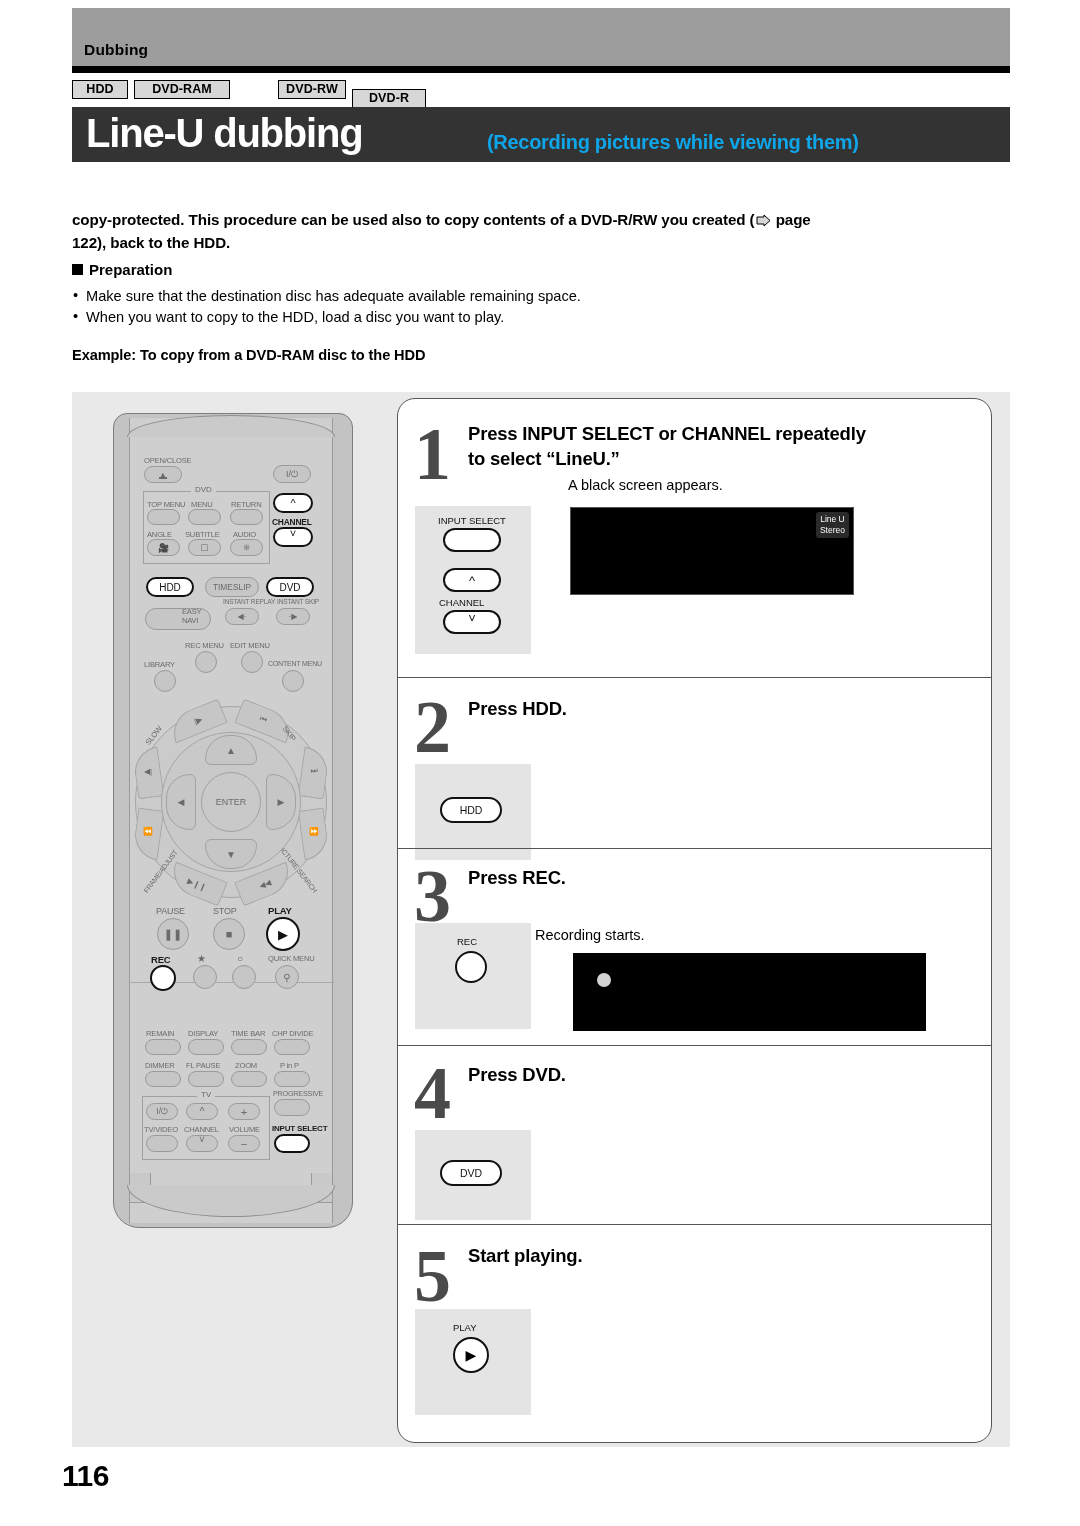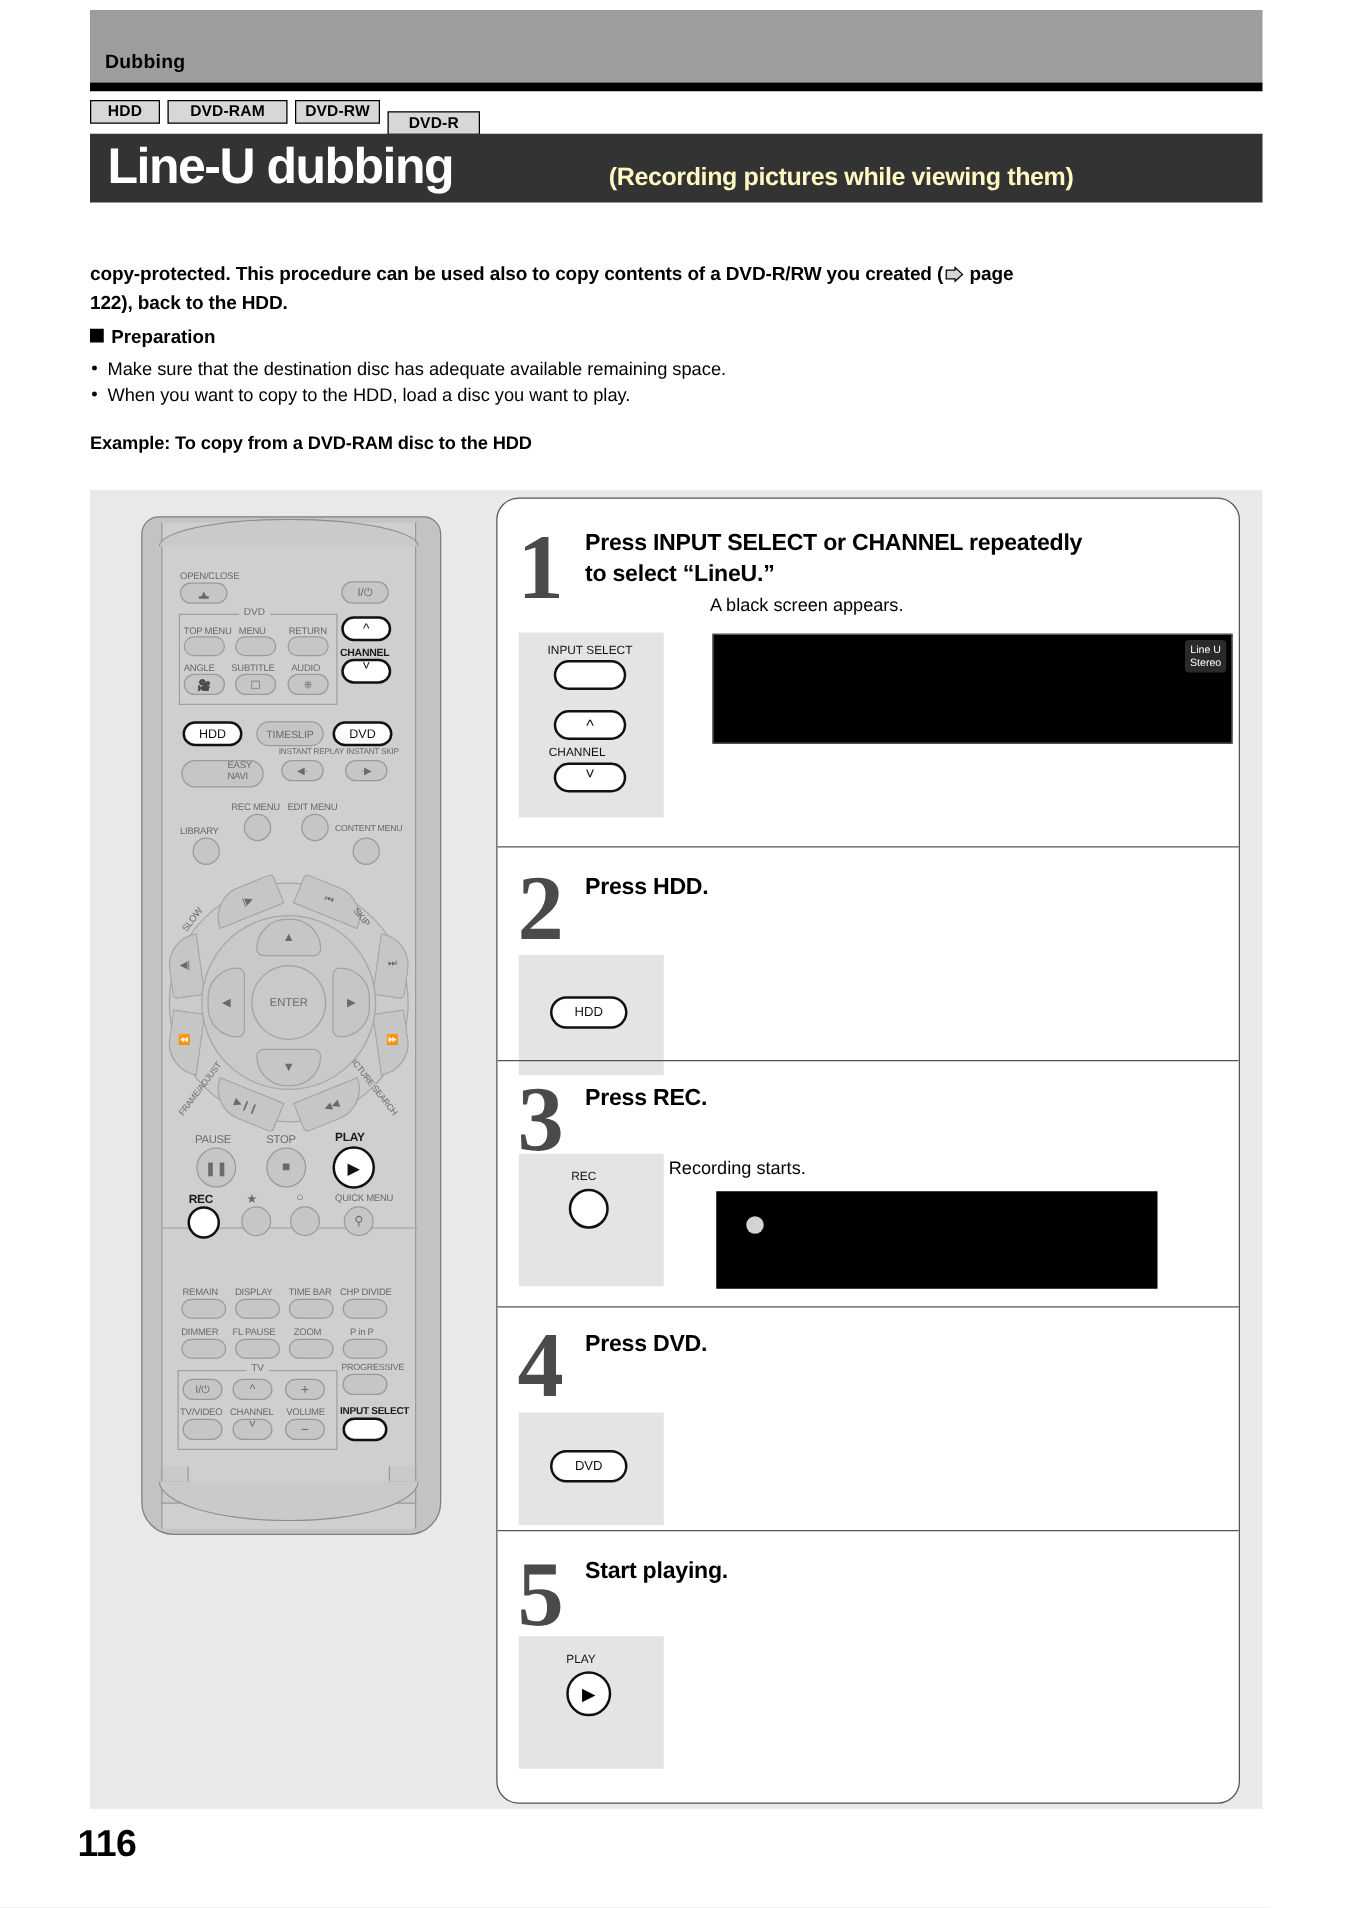--- a/index.html
+++ b/index.html
@@ -20,27 +20,27 @@
   .hdr-rule{position:absolute;left:72px;top:66px;width:938px;height:7px;background:#000;}
 
   
   .tags{position:absolute;left:72px;top:79px;height:20px;display:flex;align-items:center;}
   .tag{
     height:19px;border:1.6px solid #000;background:#d7d7d7;
     font-size:12.5px;font-weight:bold;letter-spacing:.1px;
     display:flex;align-items:center;justify-content:center;
     margin-right:6px;box-sizing:border-box;color:#000;
   }
-  .tag.w1{width:56px;} .tag.w2{width:96px;} .tag.w3{width:68px;} .tag.w4{width:74px;margin-top:18px;}
+  .tag.w1{width:56px;} .tag.w2{width:96px;} .tag.w3{width:68px;margin-left:42px;} .tag.w4{width:74px;margin-top:18px;}
 
   
   .titlebar{position:absolute;left:72px;top:107px;width:938px;height:55px;background:#333333;}
   .titlebar .t1{position:absolute;left:14px;top:4px;font-size:40px;font-weight:bold;color:#fff;
      letter-spacing:-1.2px;font-family:"Liberation Sans", sans-serif;}
-  .titlebar .t2{position:absolute;left:415px;top:24px;font-size:20px;font-weight:bold;color:#fef9c3;letter-spacing:-.3px;}
+  .titlebar .t2{position:absolute;left:415px;top:24px;font-size:20px;font-weight:bold;color:#0ea5e9;letter-spacing:-.3px;}
 
   
   .intro{position:absolute;left:72px;top:185px;width:940px;font-size:15.2px;font-weight:bold;line-height:23px;letter-spacing:-.1px;}
   .arrow-ico{display:inline-block;width:15px;height:13px;vertical-align:-2px;margin:0 1px;}
 
   .prep{position:absolute;left:72px;top:261px;font-size:15px;font-weight:bold;}
   .prep .sq{display:inline-block;width:11px;height:11px;background:#000;margin-right:6px;vertical-align:0px;}
   .blist{position:absolute;left:72px;top:286px;width:860px;font-size:14.6px;line-height:20.5px;}
   .blist div{padding-left:14px;position:relative;}
   .blist div .bullet{position:absolute;left:1px;top:-1px;}
@@ -328,21 +328,21 @@
         <div class="kpill" style="left:28px;top:22px;width:58px;height:24px;"></div>
         <div class="kpill" style="left:28px;top:62px;width:58px;height:24px;">
             <span style="font-size:13px;">^</span>
           </div>
         <div class="klabel" style="left:24px;top:91px;">CHANNEL</div>
         <div class="kpill" style="left:28px;top:104px;width:58px;height:24px;">
             <span style="font-size:13px;position:relative;top:-4px;">˅</span>
           </div>
       </div>
 
-      <div class="tvscreen" style="left:172px;top:108px;width:416px;height:88px;">
+      <div class="tvscreen" style="left:172px;top:108px;width:284px;height:88px;">
         <div class="osd" style="right:4px;top:4px;">
           <div>Line U</div>
           <div>Stereo</div>
         </div>
       </div>
     </div>
 
     <div class="step" style="height:170px;">
       <div class="num" style="left:16px;top:12px;">2</div>
       <div class="stitle" style="left:70px;top:18px;">Press HDD.</div>

